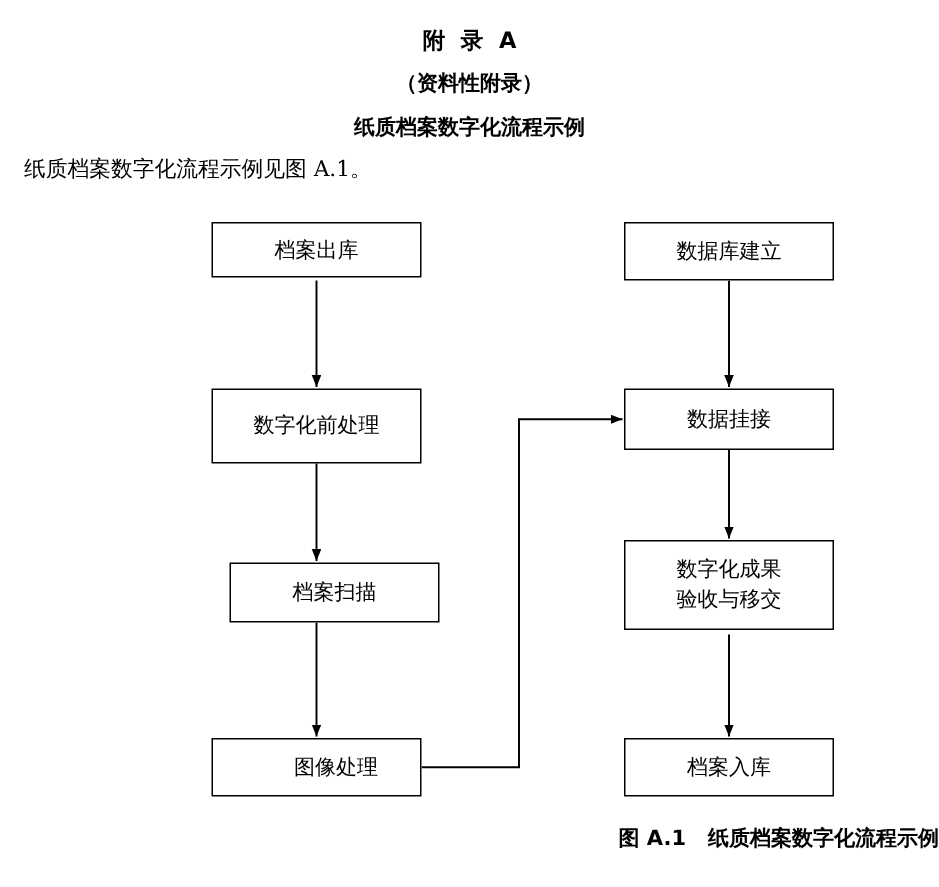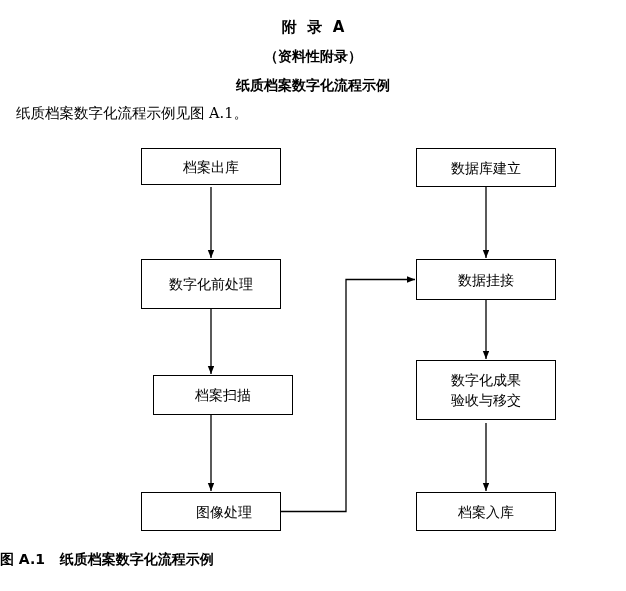--- a/index.html
+++ b/index.html
@@ -90,21 +90,21 @@
     height: 591px;
     pointer-events: none;
   }
 
   
   #figure-caption {
     position: absolute;
     left: 0;
     top: 549px;
     width: 626px;
-    text-align: left;
+    text-align: right;
     font-family: "DejaVu Sans", "Liberation Sans", sans-serif;
     font-weight: bold;
     font-size: 14px;
     line-height: 20px;
     white-space: pre;
   }
 </style>
 </head>
 <body>
 

